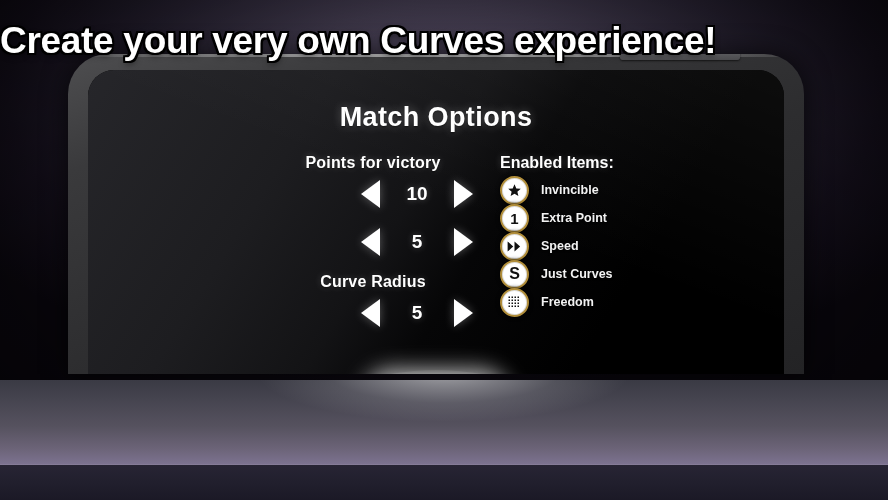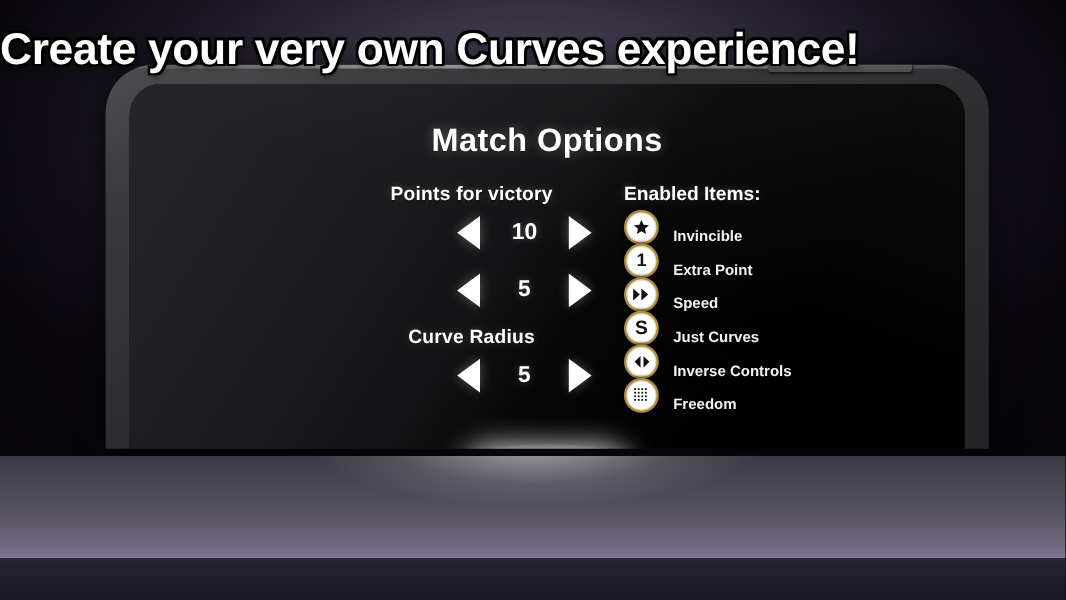--- a/index.html
+++ b/index.html
@@ -16,21 +16,21 @@
       radial-gradient(ellipse 560px 300px at 50% 18%, #4a4257 0%, #3a3445 28%, #241f2e 55%, #140f1b 78%, #0a070e 100%),
       #0a070e;
   }
   #backdrop-vignette{
     position:absolute;inset:0;
     background:radial-gradient(ellipse 660px 420px at 50% 40%, rgba(0,0,0,0) 40%, rgba(0,0,0,.55) 85%, rgba(0,0,0,.8) 100%);
   }
 
   
   #device{
-    position:absolute;left:88px;top:54px;width:736px;height:320px;
+    position:absolute;left:68px;top:54px;width:736px;height:320px;
     border-radius:40px 40px 0 0;
     background:linear-gradient(160deg,#4e4e50 0%,#3a3a3c 20%,#2d2d2f 55%,#232325 100%);
     box-shadow:0 0 26px rgba(0,0,0,.7);
     overflow:hidden;
   }
   #device-hilite{
     position:absolute;left:0;top:0;right:0;height:3px;
     background:linear-gradient(90deg,rgba(255,255,255,.05),rgba(255,255,255,.45) 35%,rgba(255,255,255,.5) 65%,rgba(255,255,255,.06));
     border-radius:40px 40px 0 0;
   }
@@ -91,21 +91,21 @@
     color:#fff;font-size:19px;font-weight:bold;min-width:34px;
     text-shadow:0 0 7px rgba(255,255,255,.25);
   }
 
   #right-col{position:absolute;left:412px;top:84px;width:240px;}
   #items-title{
     color:#fff;font-size:16px;font-weight:bold;margin-bottom:4px;
     text-shadow:0 0 7px rgba(255,255,255,.22),0 1px 2px rgba(0,0,0,.85);
   }
   .item-row{
-    display:flex;align-items:flex-end;height:28px;margin-bottom:0px;cursor:pointer;
+    display:flex;align-items:center;height:28px;margin-bottom:0px;cursor:pointer;
   }
   .item-icon{
     position:relative;width:25px;height:25px;border-radius:50%;
     background:#fff;
     border:2px solid #b08d3a;
     box-shadow:0 0 4px rgba(0,0,0,.9),inset 0 0 0 1px rgba(0,0,0,.15);
     flex:0 0 auto;display:flex;align-items:center;justify-content:center;
   }
   .item-icon svg{display:block;}
   .item-icon .num{
@@ -232,29 +232,20 @@
           <span class="item-label">Speed</span>
         </div>
 
         <div class="item-row">
           <span class="item-icon">
             <span class="num" style="font-size:16px;">S</span>
           </span>
           <span class="item-label">Just Curves</span>
         </div>
 
-        <div class="item-row">
-          <span class="item-icon">
-            <svg width="16" height="13" viewBox="0 0 26 20">
-              <path fill="#111" d="M11 2L3 10l8 8z"></path>
-              <path fill="#111" d="M15 2l8 8-8 8z"></path>
-            </svg>
-          </span>
-          <span class="item-label">Inverse Controls</span>
-        </div>
 
         <div class="item-row">
           <span class="item-icon">
             <svg width="15" height="15" viewBox="0 0 20 20">
               <g fill="#111">
                 <rect x="2" y="2" width="2" height="2"></rect>
                   <rect x="6" y="2" width="2" height="2"></rect>
                   <rect x="10" y="2" width="2" height="2"></rect>
                   <rect x="14" y="2" width="2" height="2"></rect>
                 <rect x="2" y="6" width="2" height="2"></rect>

